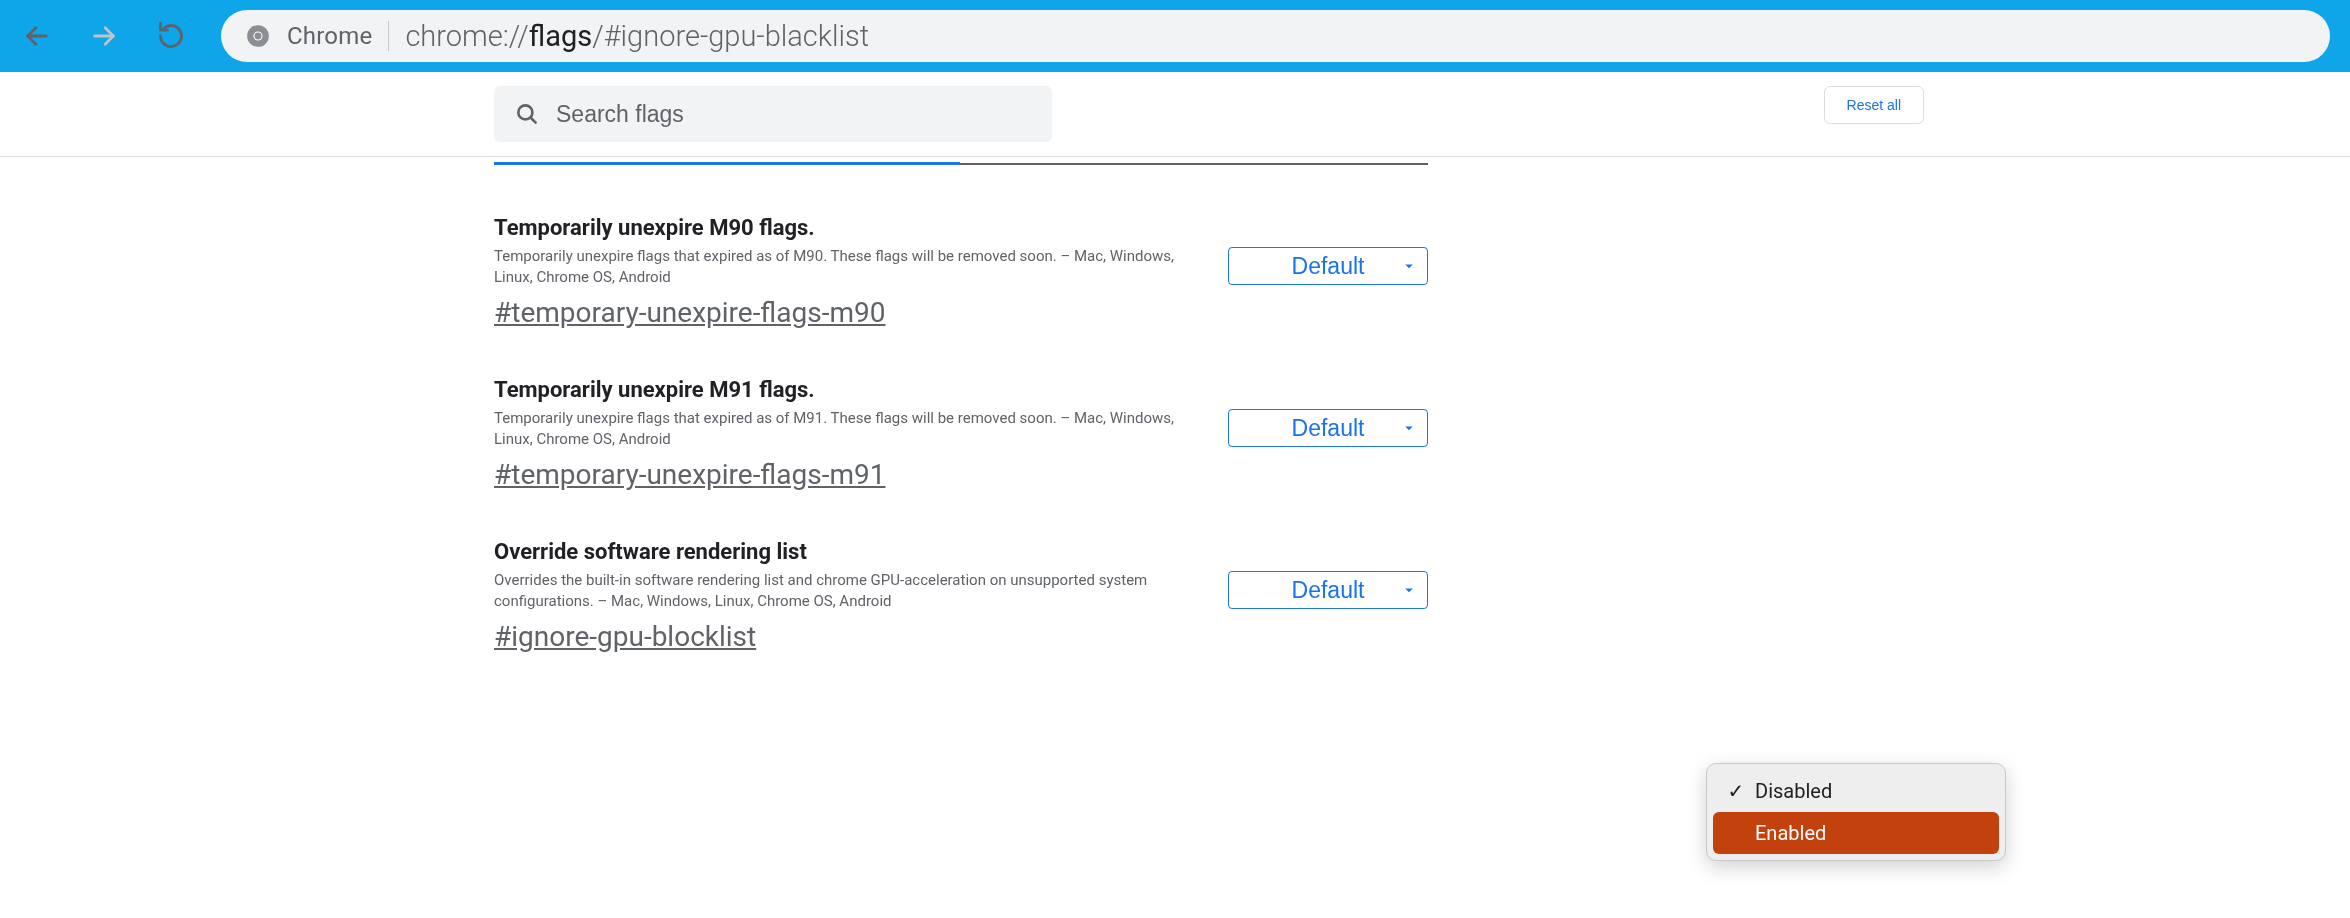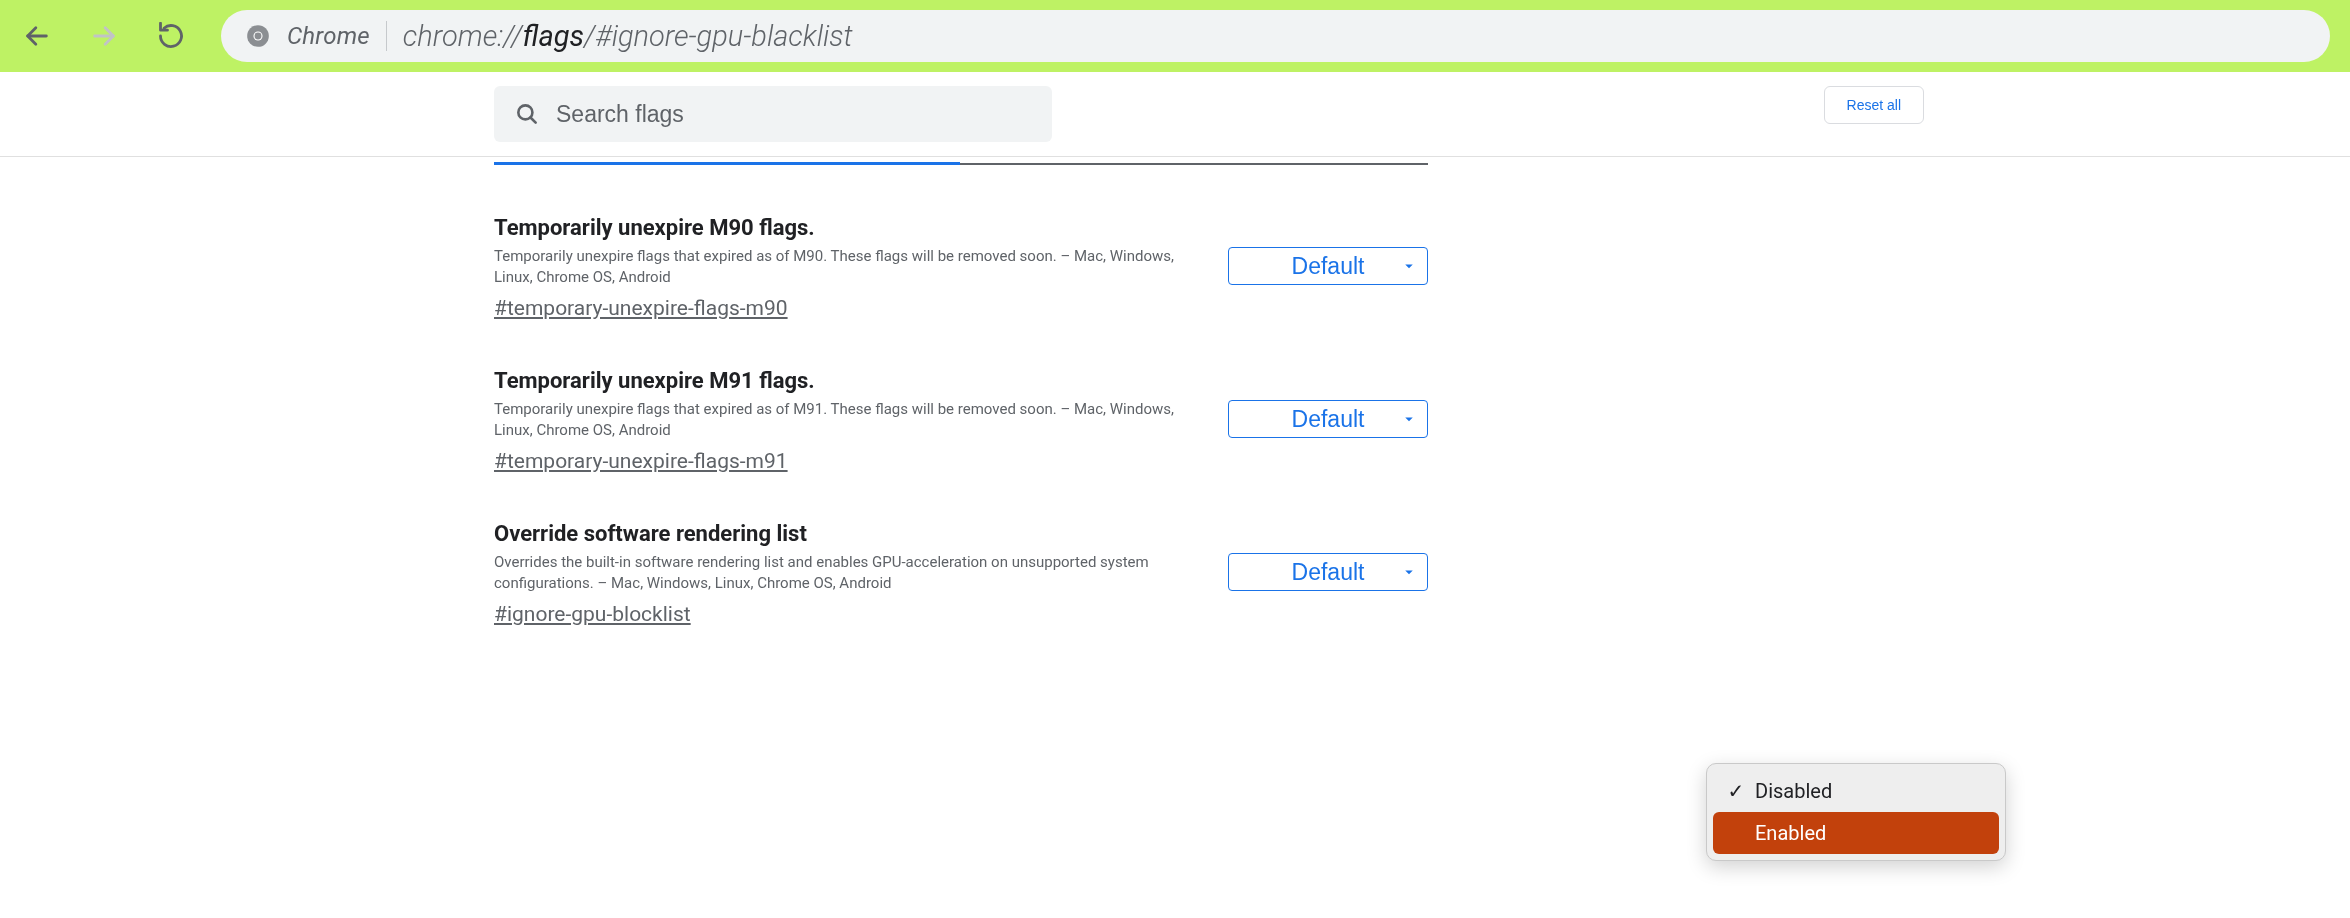--- a/index.html
+++ b/index.html
@@ -4,23 +4,22 @@
 <style>
   * { box-sizing: border-box; margin: 0; padding: 0; }
   html, body { width: 2350px; height: 918px; font-family: -apple-system, BlinkMacSystemFont, "Segoe UI", Roboto, Arial, sans-serif; background: #fff; overflow: hidden; }
 
   
   .browser-bar {
     display: flex;
     align-items: center;
     height: 72px;
     padding: 0 20px;
-    background: #bef264;
+    background: #0ea5e9;
     gap: 33px;
-    font-style: italic;
   }
   .nav-icon {
     width: 34px; height: 34px;
     display: flex; align-items: center; justify-content: center;
     border-radius: 50%;
     color: #5f6368;
     cursor: pointer;
   }
   .nav-icon.disabled { color: #c1c3c6; cursor: default; }
   .nav-icon svg { width: 28px; height: 28px; }
@@ -96,21 +95,21 @@
   }
   .tab-underline-active { flex: 0 0 466px; border-bottom: 3px solid #1a73e8; }
   .tab-underline-inactive { flex: 1; border-bottom: 2px solid #5f6368; }
 
   
   .flags-container { width: 934px; margin-left: 494px; padding-top: 50px; }
   .flag-row { display: flex; align-items: flex-start; gap: 28px; margin-bottom: 48px; }
   .flag-text { flex: 1; }
   .flag-title { font-size: 22px; font-weight: 700; color: #202124; margin-bottom: 6px; }
   .flag-desc { font-size: 15px; color: #5f6368; line-height: 1.4; margin-bottom: 8px; }
-  .flag-anchor { font-size: 21px; color: #5f6368; text-decoration: underline; }
+  .flag-anchor { font-size: 28px; color: #5f6368; text-decoration: underline; }
   .flag-select-wrap { width: 200px; position: relative; margin-top: 32px; }
   .flag-select {
     width: 200px; height: 38px;
     border: 1px solid #1a73e8;
     background: #fff;
     color: #1a73e8;
     font-size: 23px;
     text-align: center;
     border-radius: 4px;
     appearance: none;
@@ -240,21 +239,21 @@
         <svg viewBox="0 0 24 24" fill="currentColor">
             <path d="M7 10l5 5 5-5z"></path>
           </svg>
       </span>
     </div>
   </div>
 
   <div class="flag-row">
     <div class="flag-text">
       <div class="flag-title">Override software rendering list</div>
-      <div class="flag-desc">Overrides the built-in software rendering list and enables GPU-acceleration on unsupported system configurations. – Mac, Windows, Linux, Chrome OS, Android</div>
+      <div class="flag-desc">Overrides the built-in software rendering list and chrome GPU-acceleration on unsupported system configurations. – Mac, Windows, Linux, Chrome OS, Android</div>
       <a class="flag-anchor" href="#">#ignore-gpu-blocklist</a>
     </div>
     <div class="flag-select-wrap">
       <button class="flag-select">Default</button>
       <span class="chevron">
         <svg viewBox="0 0 24 24" fill="currentColor">
             <path d="M7 10l5 5 5-5z"></path>
           </svg>
       </span>
     </div>

